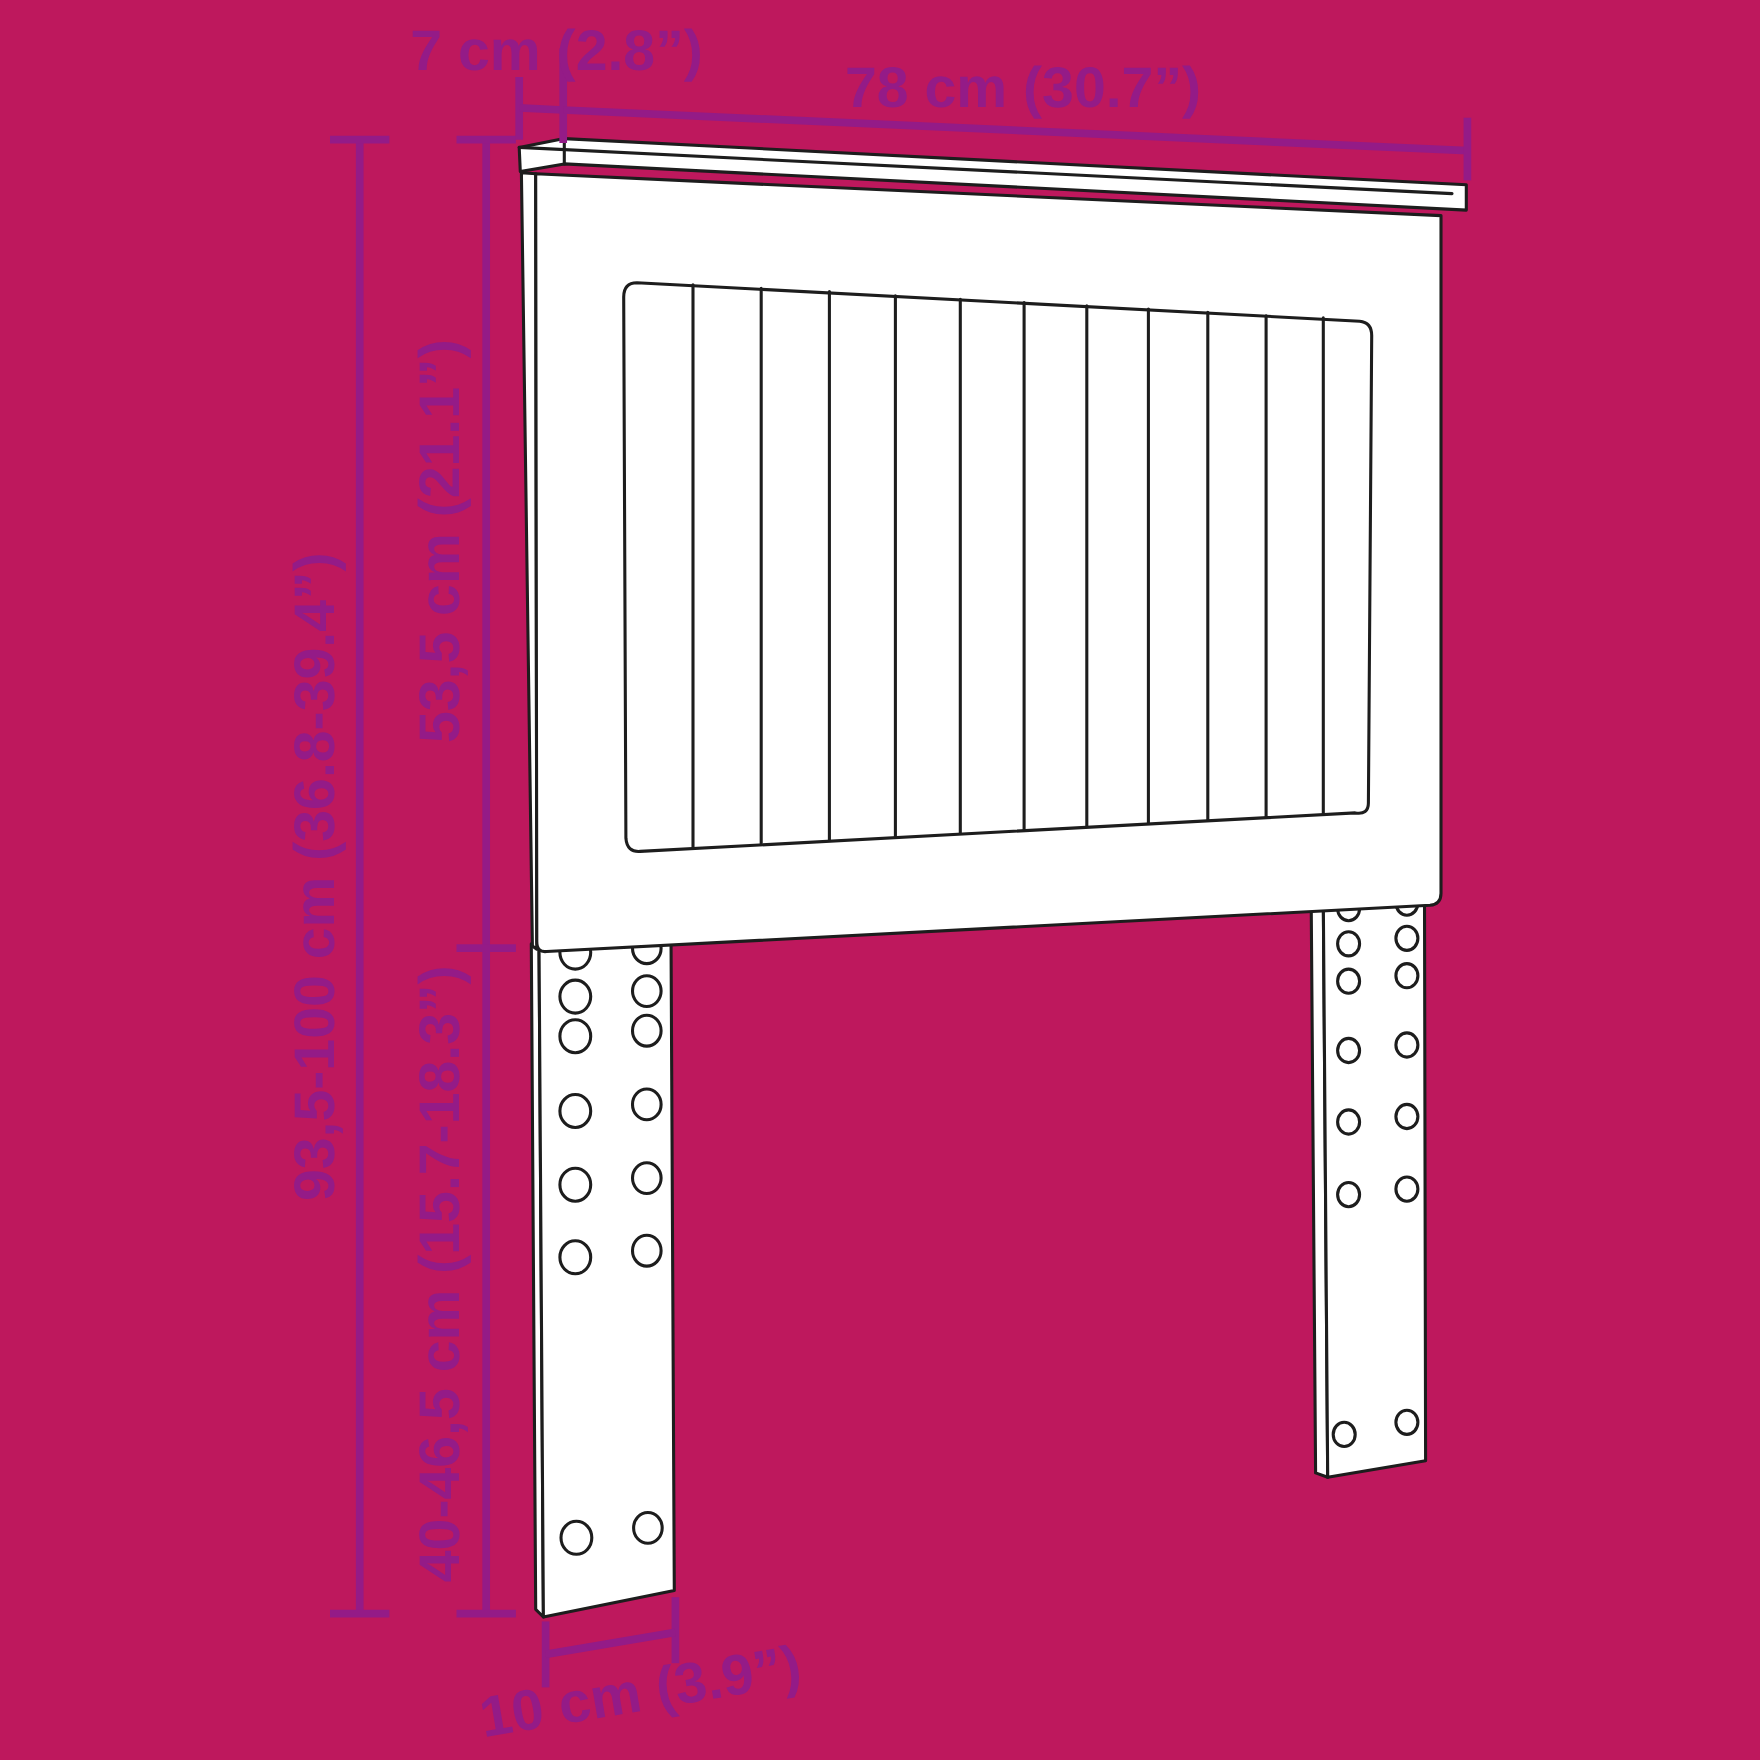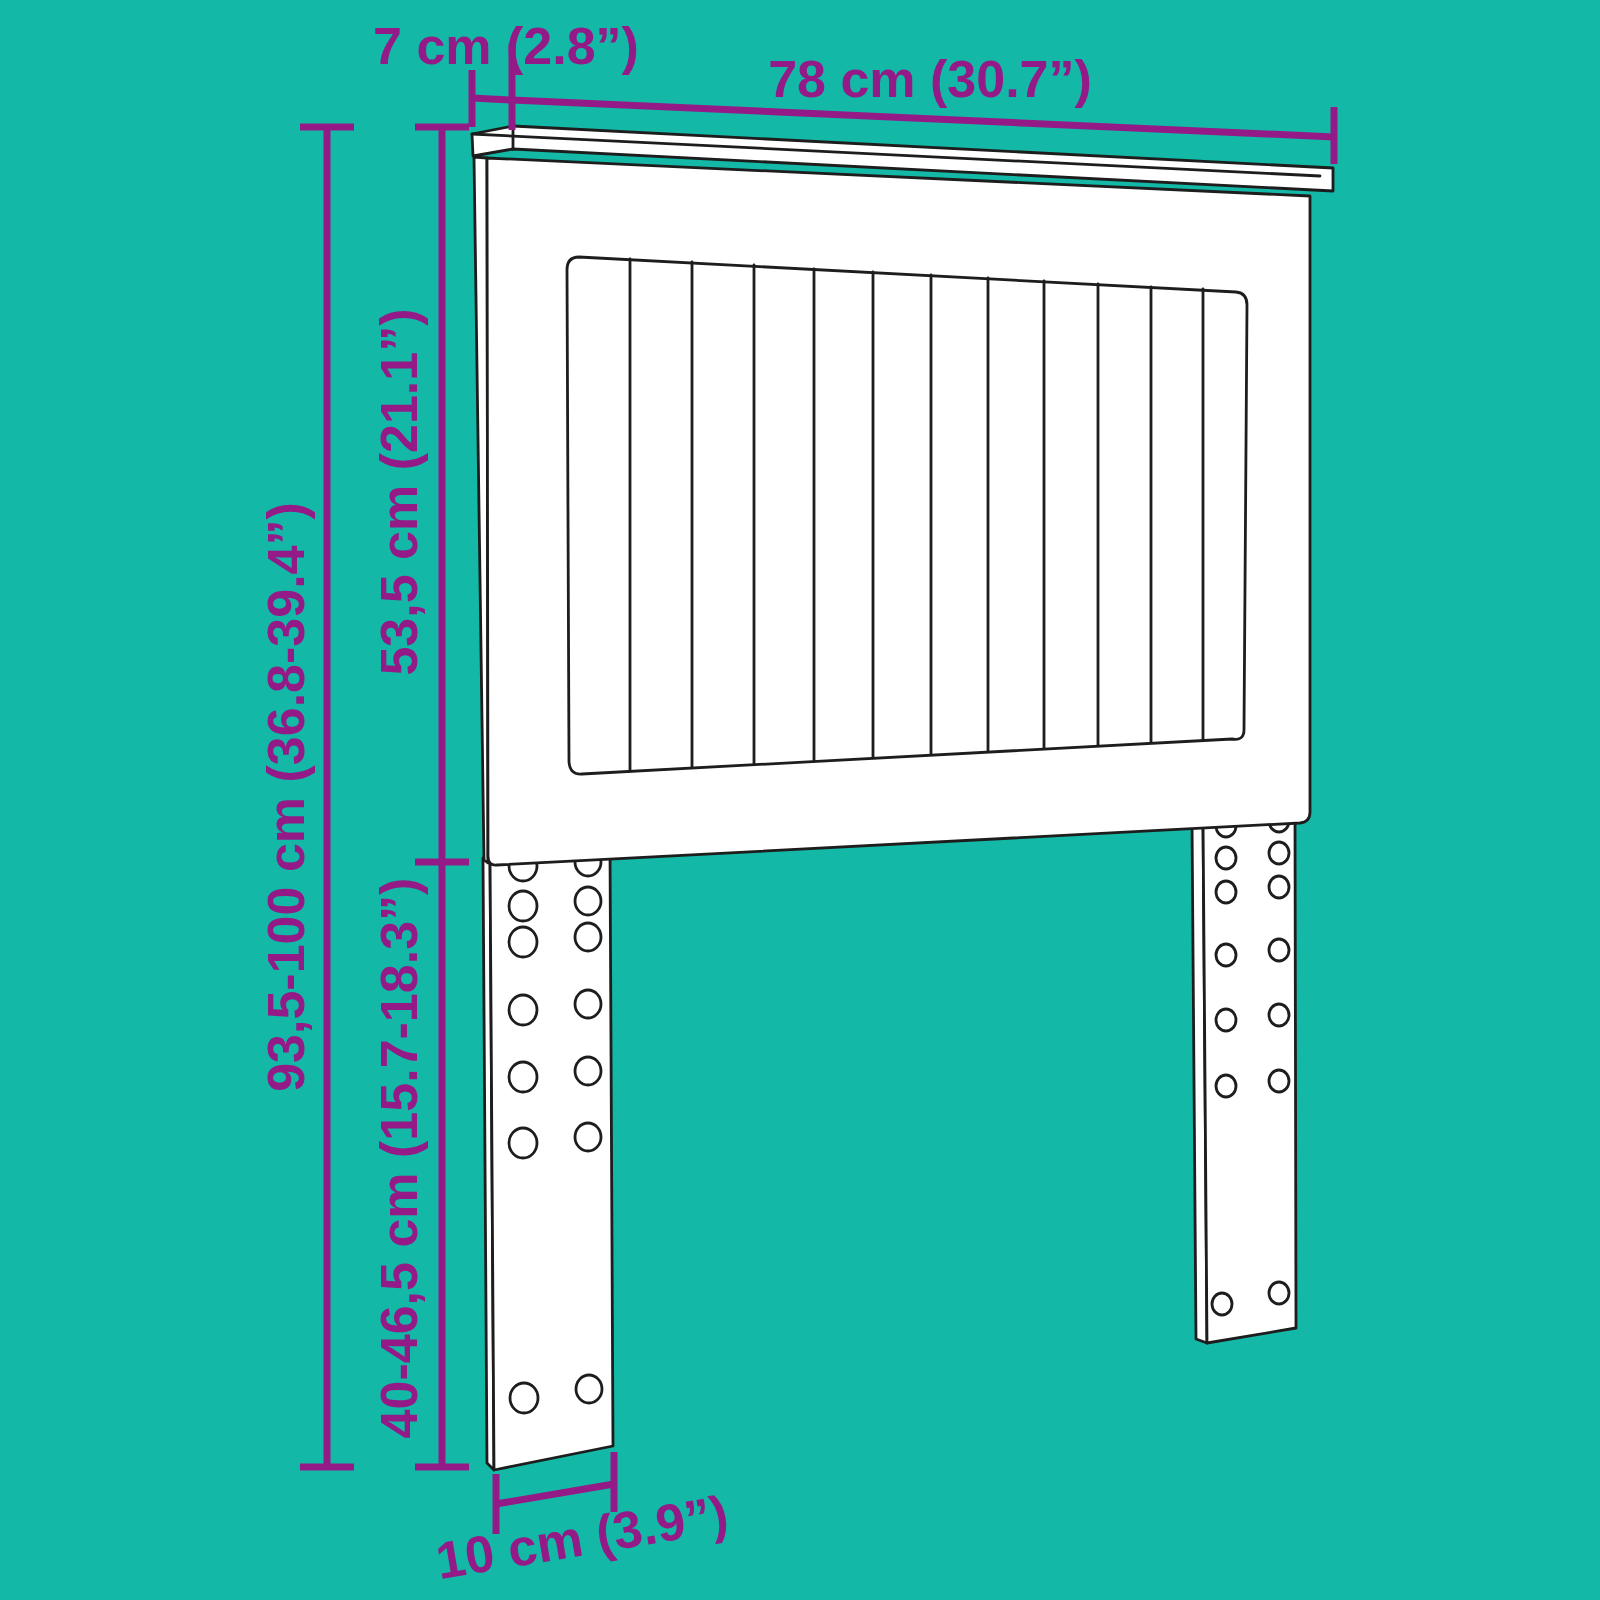--- a/index.html
+++ b/index.html
@@ -4,21 +4,21 @@
 <style>
   html, body {
     margin: 0;
     padding: 0;
     background: #ffffff;
   }
   .stage {
     width: 1600px;
     height: 1600px;
     position: relative;
-    background: #14b8a6;
+    background: #be185d;
     overflow: hidden;
   }
   svg { display: block; }
   .draw {
     fill: #ffffff;
     stroke: #1d1d1d;
     stroke-width: 2.8;
     stroke-linejoin: round;
     stroke-linecap: round;
   }

